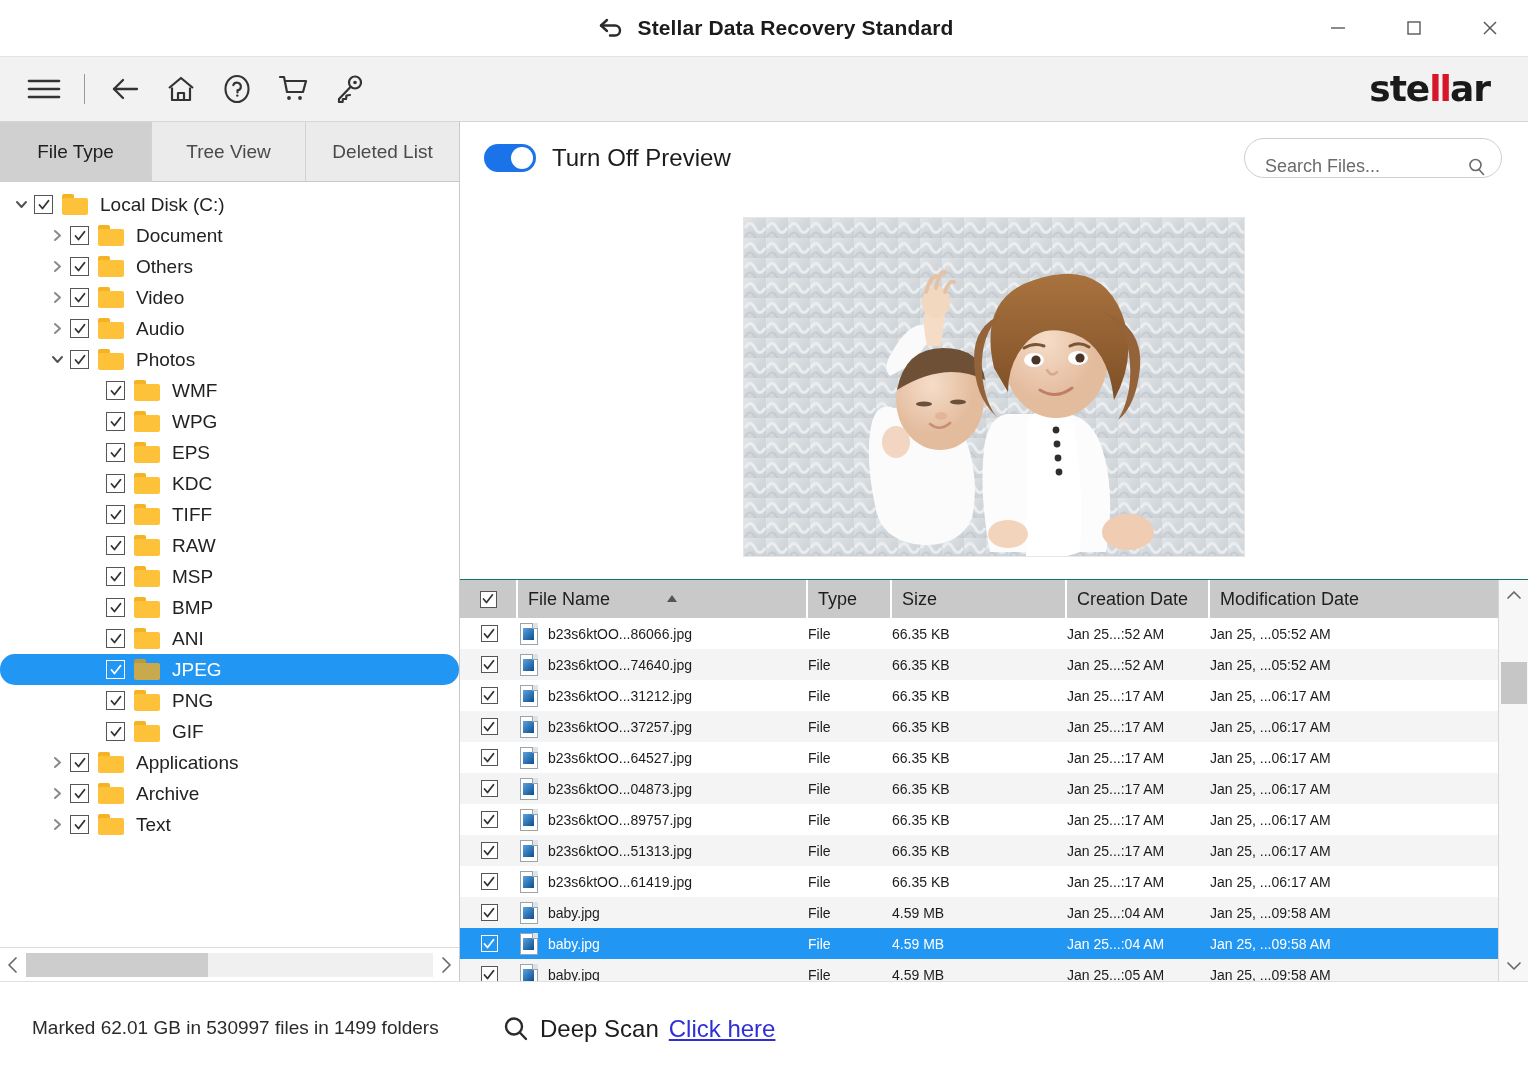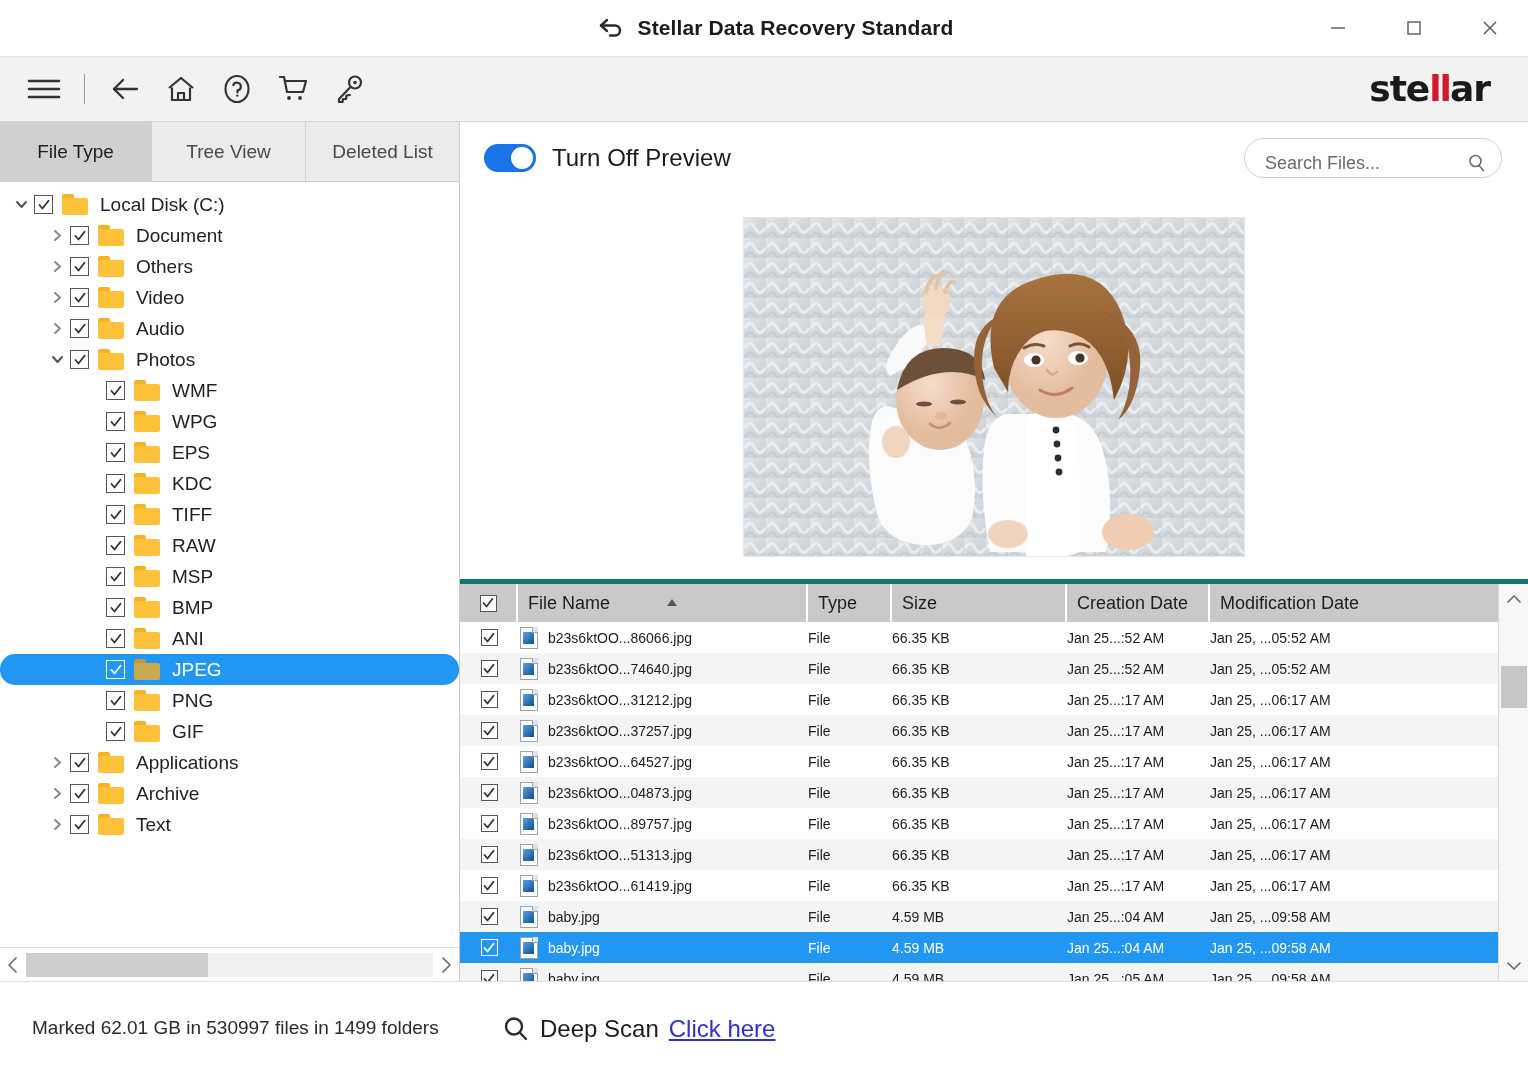--- a/index.html
+++ b/index.html
@@ -113,40 +113,40 @@
     position: relative; flex: none;
   }
   .toggle .knob {
     position: absolute; right: 3px; top: 3px; width: 22px; height: 22px;
     border-radius: 50%; background: #fff;
   }
   .prev-label { font-size: 24px; color: #1c1c1c; }
   .search-wrap { margin-left: auto; }
   .search {
     width: 258px; height: 40px; border: 1px solid #cfcfcf; border-radius: 20px;
-    display: flex; align-items: flex-start; padding: 14px 14px 0 20px; background: #fff;
+    display: flex; align-items: flex-end; padding: 4px 14px 0 20px; background: #fff;
   }
   .search input {
     flex: 1; border: none; outline: none; font-size: 18px; color: #5e5e5e;
     background: transparent; font-family: "Liberation Sans", sans-serif; min-width: 0;
   }
   .search input::placeholder { color: #6b6b6b; }
   .search .mag { color: #6b6b6b; flex: none; display:flex; }
 
   .preview {
     flex: none; height: 385px; display: flex; align-items: center; justify-content: center;
     background: #fff;
   }
   .photo {
     width: 500px; height: 338px; position: relative; overflow: hidden;
     background: #d9dde0; box-shadow: 0 0 0 1px #e6e6e6;
   }
 
   
-  .list-wrap { flex: 1; display: flex; min-height: 0; border-top: 5px solid #0f766e; }
+  .list-wrap { flex: 1; display: flex; min-height: 0; border-top: 1px solid #0f766e; }
   .list { flex: 1; display: flex; flex-direction: column; min-width: 0; min-height: 0; background:#fff; }
   .lhead { display: flex; height: 38px; flex: none; background: #c9c9c9; }
   .lhead .hc {
     display: flex; align-items: center; font-size: 18px; color: #1e1e1e;
     background: #c9c9c9; border-right: 2px solid #fff; padding-left: 10px; position: relative;
   }
   .row { display: flex; height: 31px; align-items: center; font-size: 14px; color: #1c1c1c; justify-content: center; }
   .row.alt { background: #f4f4f4; }
   .row.sel { background: #2196f3; color: #fff; }
   .c-chk { width: 58px; flex: none; display: flex; align-items: center; justify-content: center; }

